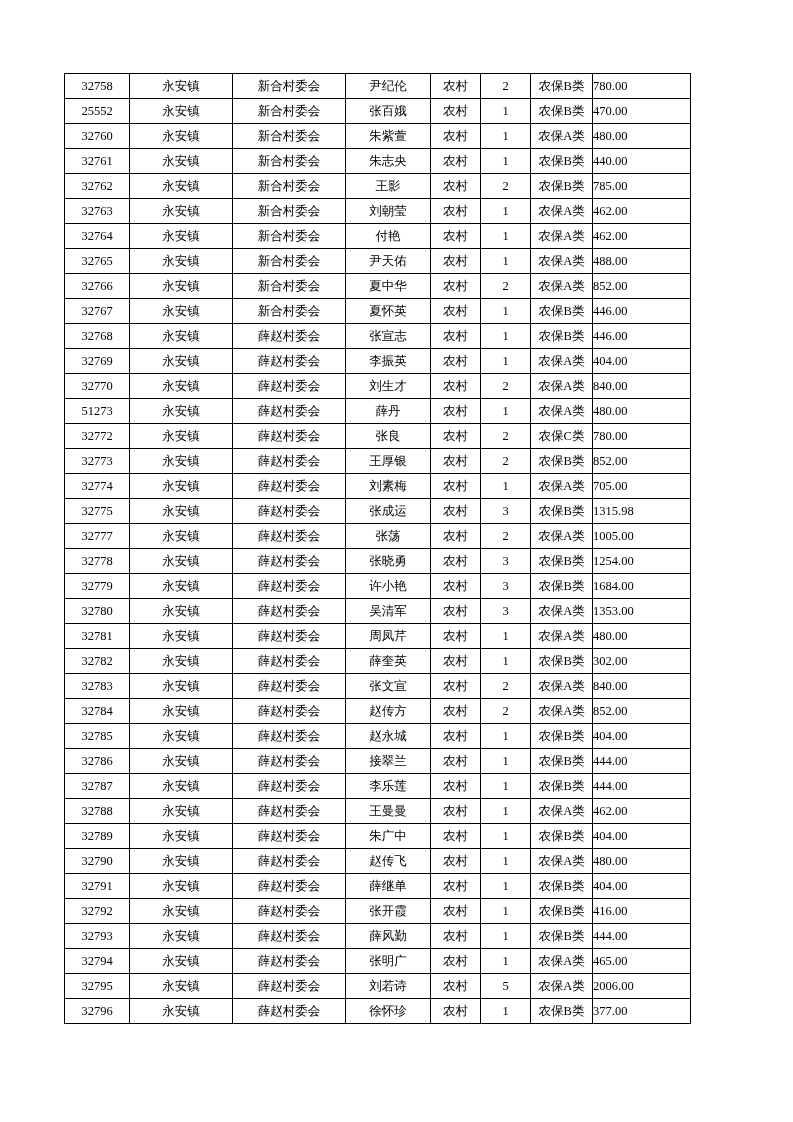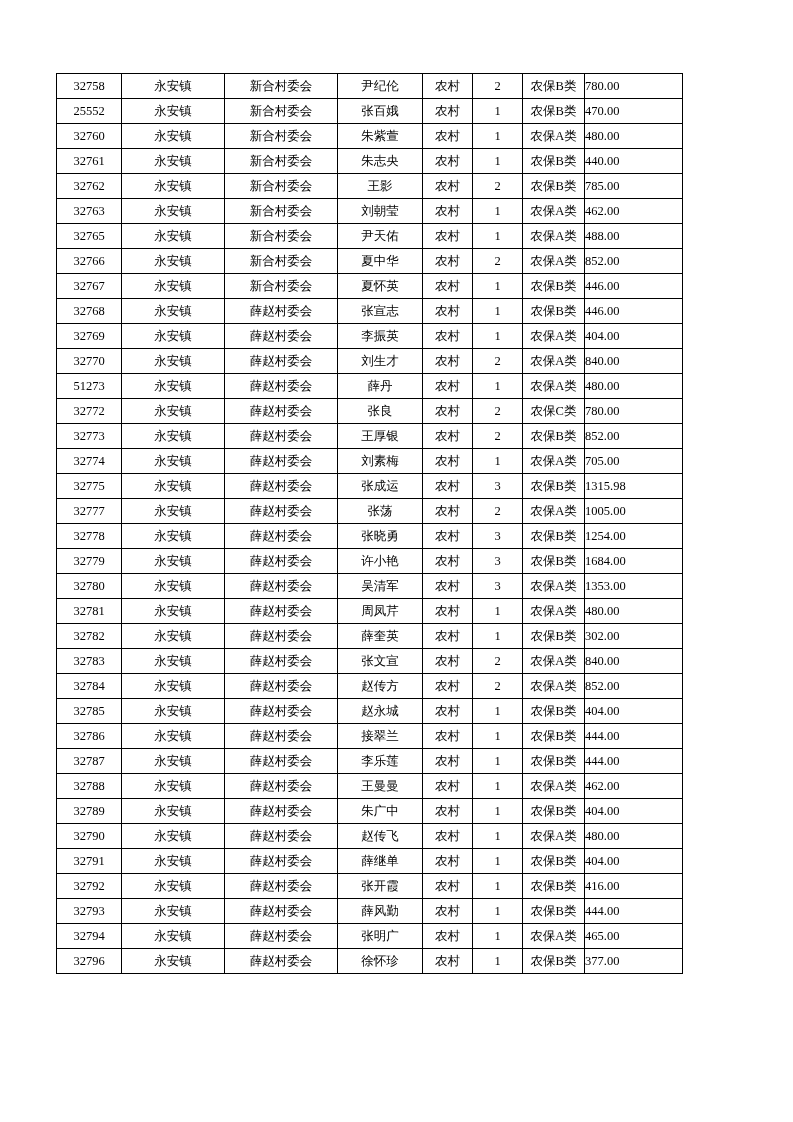--- a/index.html
+++ b/index.html
@@ -10,21 +10,21 @@
     position: relative;
     font-family: "Liberation Serif", serif;
   }
   .sheet {
     position: absolute;
     inset: 0;
     background: #ffffff;
   }
   table.grid {
     position: absolute;
-    left: 56px;
+    left: 64px;
     top: 73px;
     border-collapse: collapse;
     table-layout: fixed;
     border-radius: 24px;
   }
   .grid td {
     border: 1px solid #000000;
     height: 24px;
     font-size: 12.5px;
     line-height: 24px;
@@ -117,20 +117,30 @@
           <td>32763</td>
           <td>永安镇</td>
           <td>新合村委会</td>
           <td>刘朝莹</td>
           <td>农村</td>
           <td>1</td>
           <td>农保A类</td>
           <td class="col-amount">462.00</td>
         </tr>
         <tr>
+          <td>32764</td>
+          <td>永安镇</td>
+          <td>新合村委会</td>
+          <td>付艳</td>
+          <td>农村</td>
+          <td>1</td>
+          <td>农保A类</td>
+          <td class="col-amount">462.00</td>
+        </tr>
+        <tr>
           <td>32765</td>
           <td>永安镇</td>
           <td>新合村委会</td>
           <td>尹天佑</td>
           <td>农村</td>
           <td>1</td>
           <td>农保A类</td>
           <td class="col-amount">488.00</td>
         </tr>
         <tr>
@@ -405,20 +415,30 @@
         </tr>
         <tr>
           <td>32794</td>
           <td>永安镇</td>
           <td>薛赵村委会</td>
           <td>张明广</td>
           <td>农村</td>
           <td>1</td>
           <td>农保A类</td>
           <td class="col-amount">465.00</td>
+        </tr>
+        <tr>
+          <td>32795</td>
+          <td>永安镇</td>
+          <td>薛赵村委会</td>
+          <td>刘若诗</td>
+          <td>农村</td>
+          <td>5</td>
+          <td>农保A类</td>
+          <td class="col-amount">2006.00</td>
         </tr>
         <tr>
           <td>32796</td>
           <td>永安镇</td>
           <td>薛赵村委会</td>
           <td>徐怀珍</td>
           <td>农村</td>
           <td>1</td>
           <td>农保B类</td>
           <td class="col-amount">377.00</td>

